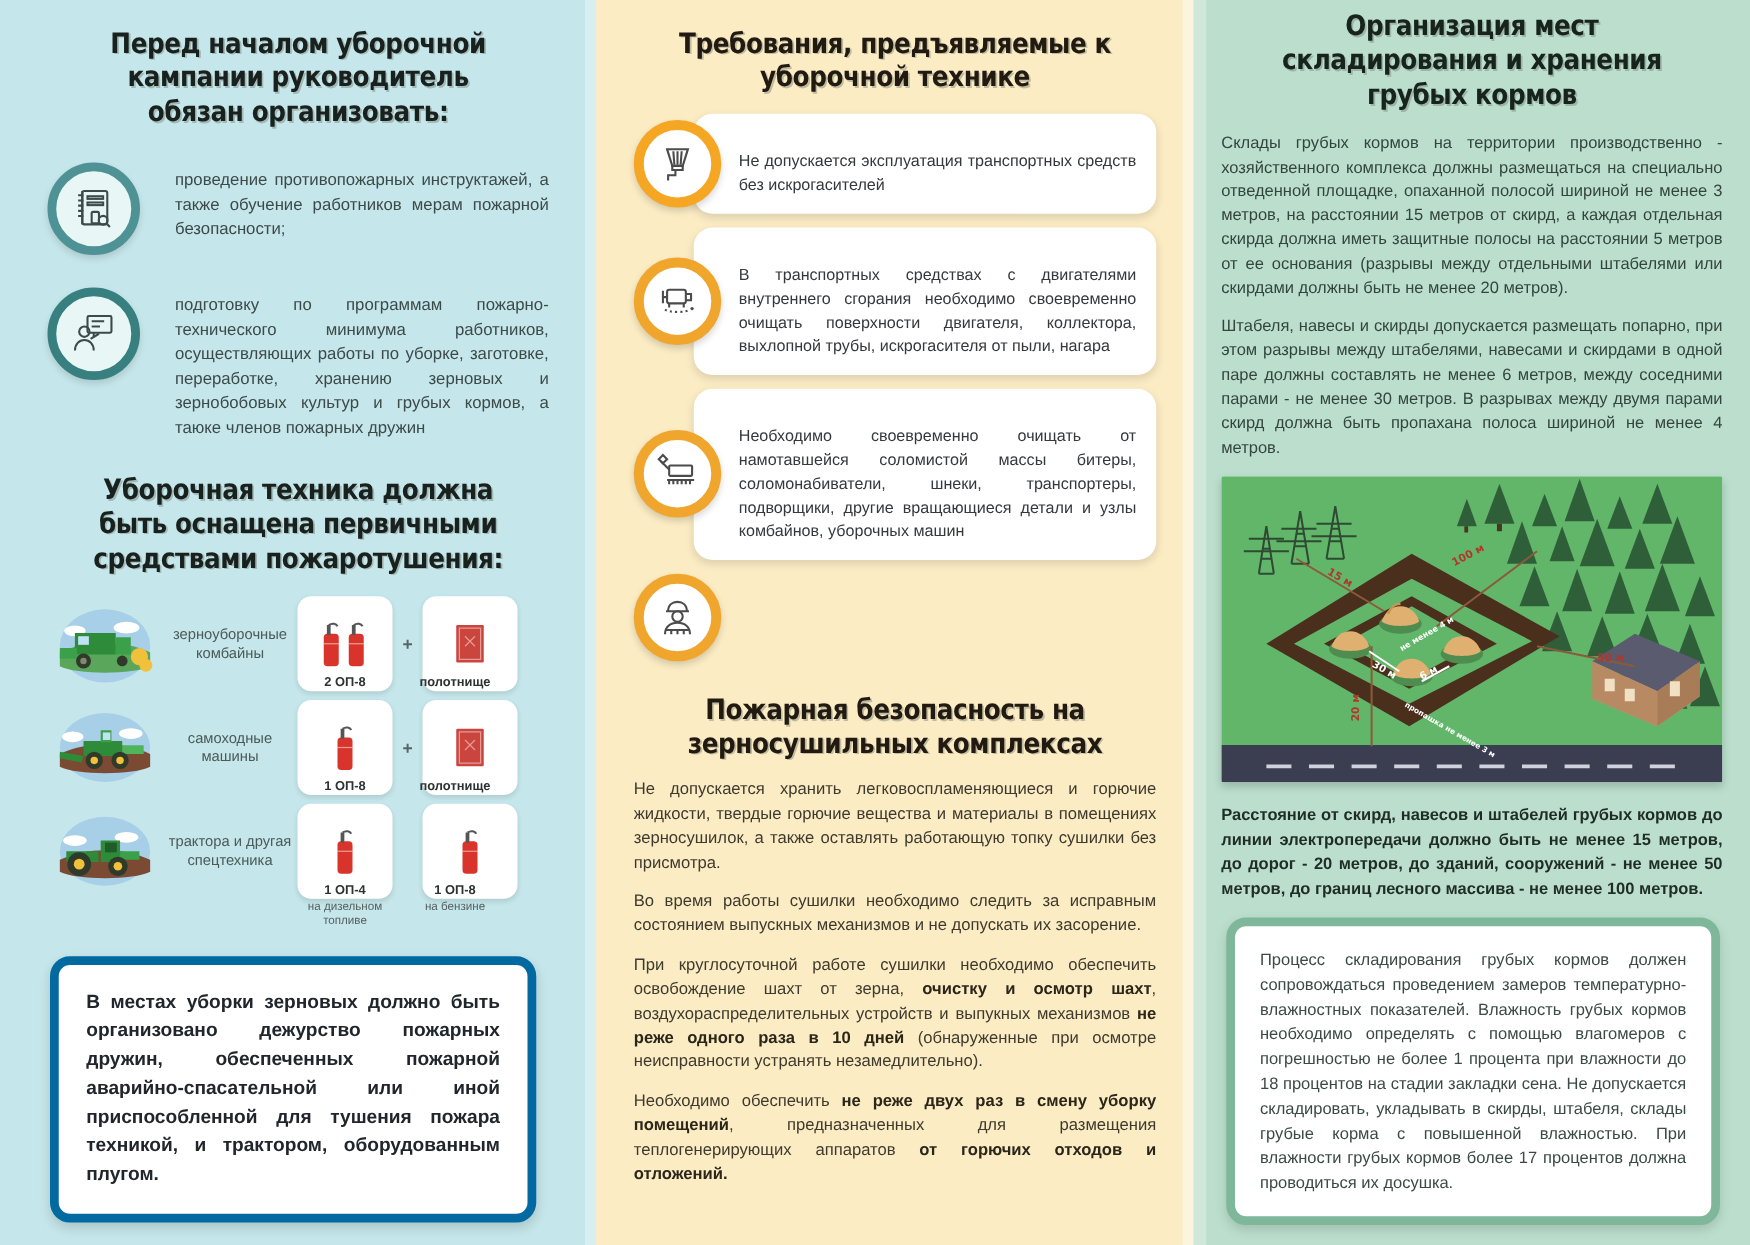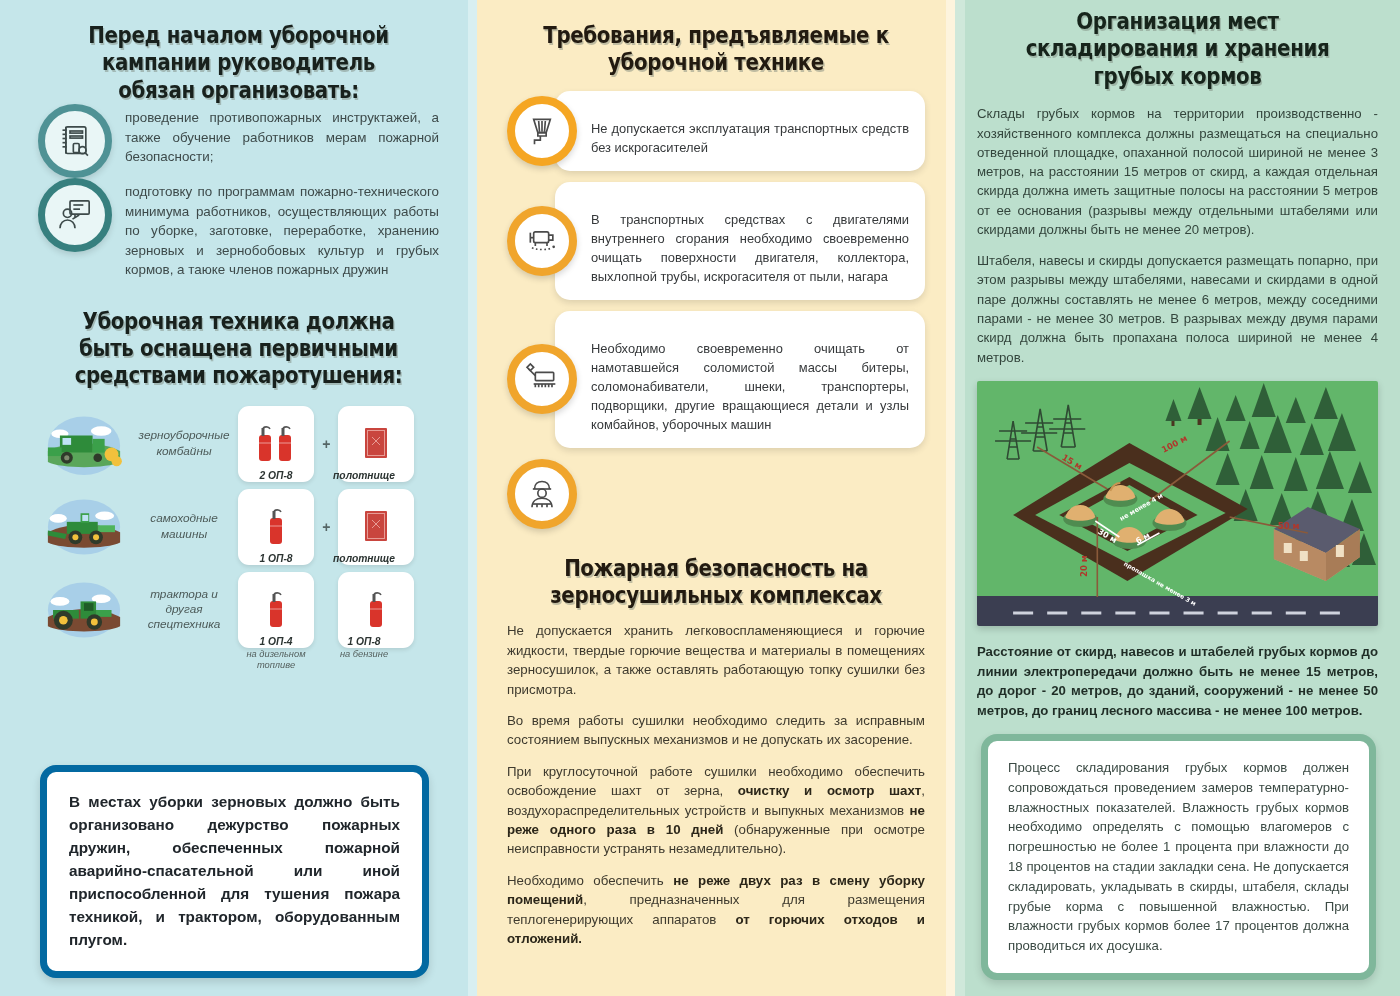--- a/index.html
+++ b/index.html
@@ -40,39 +40,39 @@
     color: #1c2118;
     text-shadow: 1.5px 1.5px 0 rgba(120,130,120,.45);
     transform: scaleX(0.88);
     transform-origin: center;
   }
   .col-left h2.head  { color:#18211d; }
   .col-mid  h2.head  { color:#221a10; }
   .col-right h2.head { color:#16241b; }
 
   
-  .bullet { display: flex; align-items: flex-start; gap: 13px; margin-top: 0; }
+  .bullet { display: flex; align-items: flex-start; gap: 28px; margin-top: 26px; }
   .circ {
     flex: 0 0 auto;
     width: 74px; height: 74px; border-radius: 50%;
     background: #e9f6f6;
     border: 7px solid #4f9295;
     display: flex; align-items: center; justify-content: center;
     box-shadow: 0 3px 6px rgba(0,0,0,.13);
   }
   .circ.b2 { border-color:#37807f; }
   .circ svg { width: 40px; height: 40px; }
   .btxt {
     font-size: 13.4px; line-height: 1.45; color: #3d4a4a;
     text-align: justify; padding-top: 4px;
     text-justify: inter-word;
   }
 
   
-  .equip { margin-top: 16px; font-style: italic; }
+  .equip { margin-top: 16px; }
   .equip-row { display: flex; align-items: center; margin-bottom: 4px; }
   .mach {
     width: 92px; height: 74px; flex: 0 0 auto;
     display:flex; align-items:center; justify-content:center;
   }
   .mach svg { width: 86px; height: 70px; }
   .mach-lbl {
     width: 108px; flex: 0 0 auto; text-align: center;
     font-size: 11.8px; line-height: 1.3; color: #4c5a58;
   }

